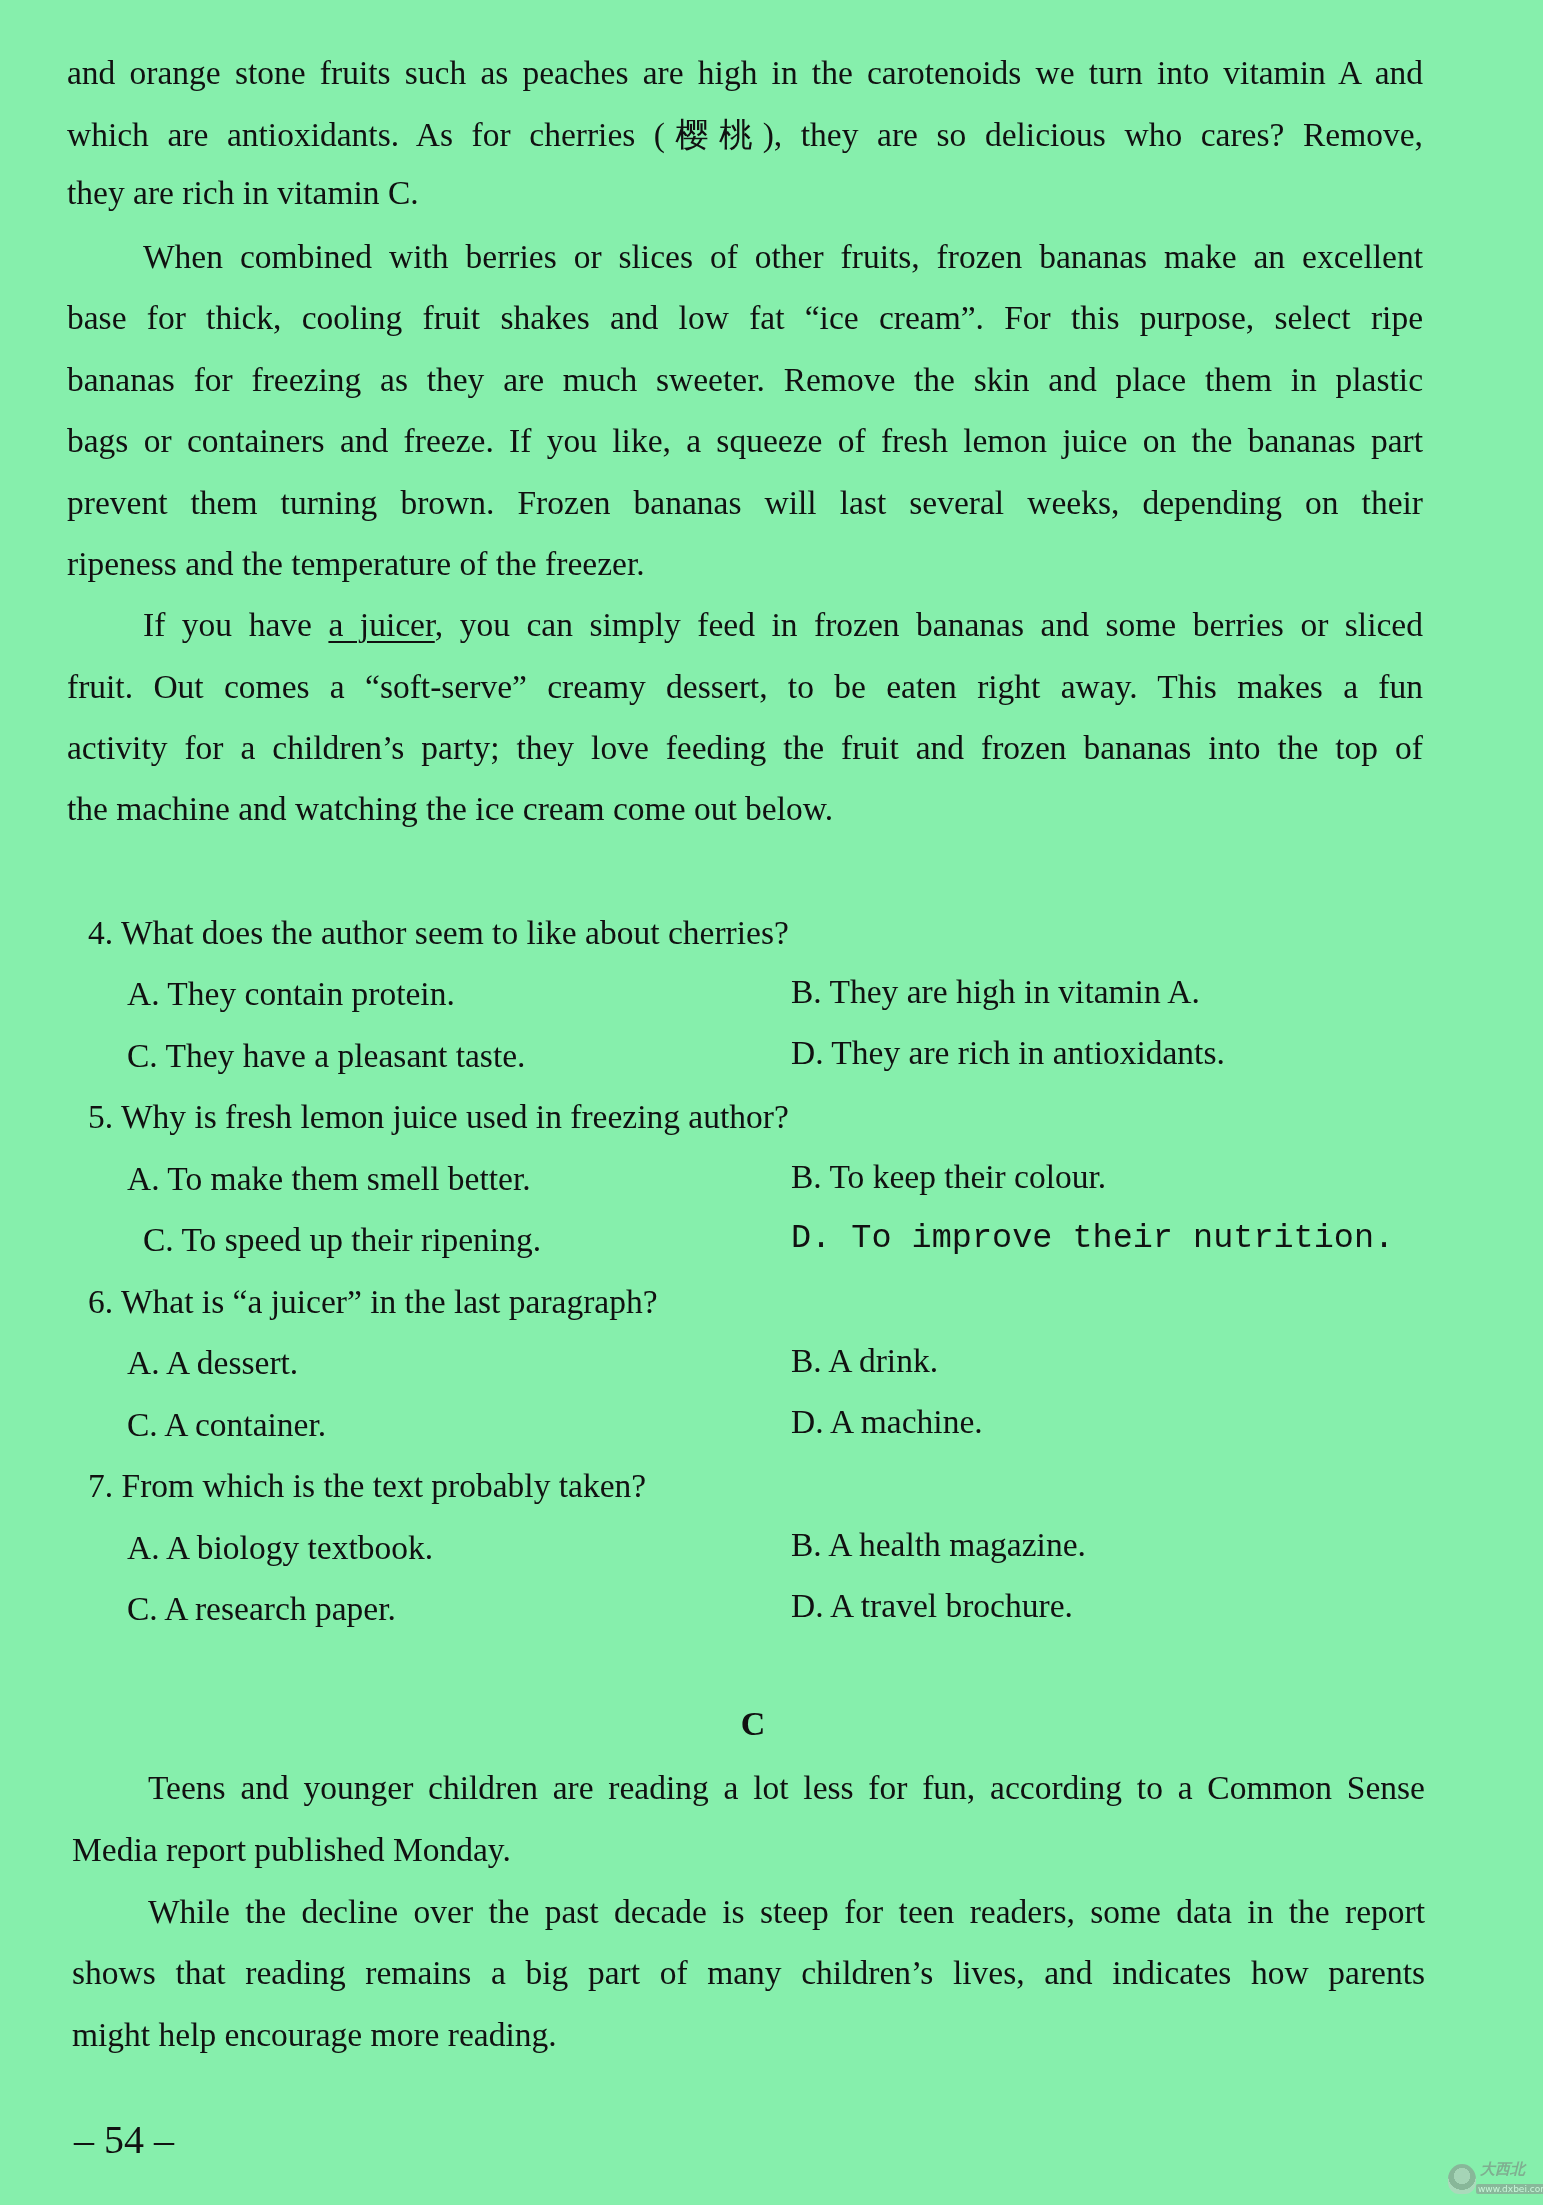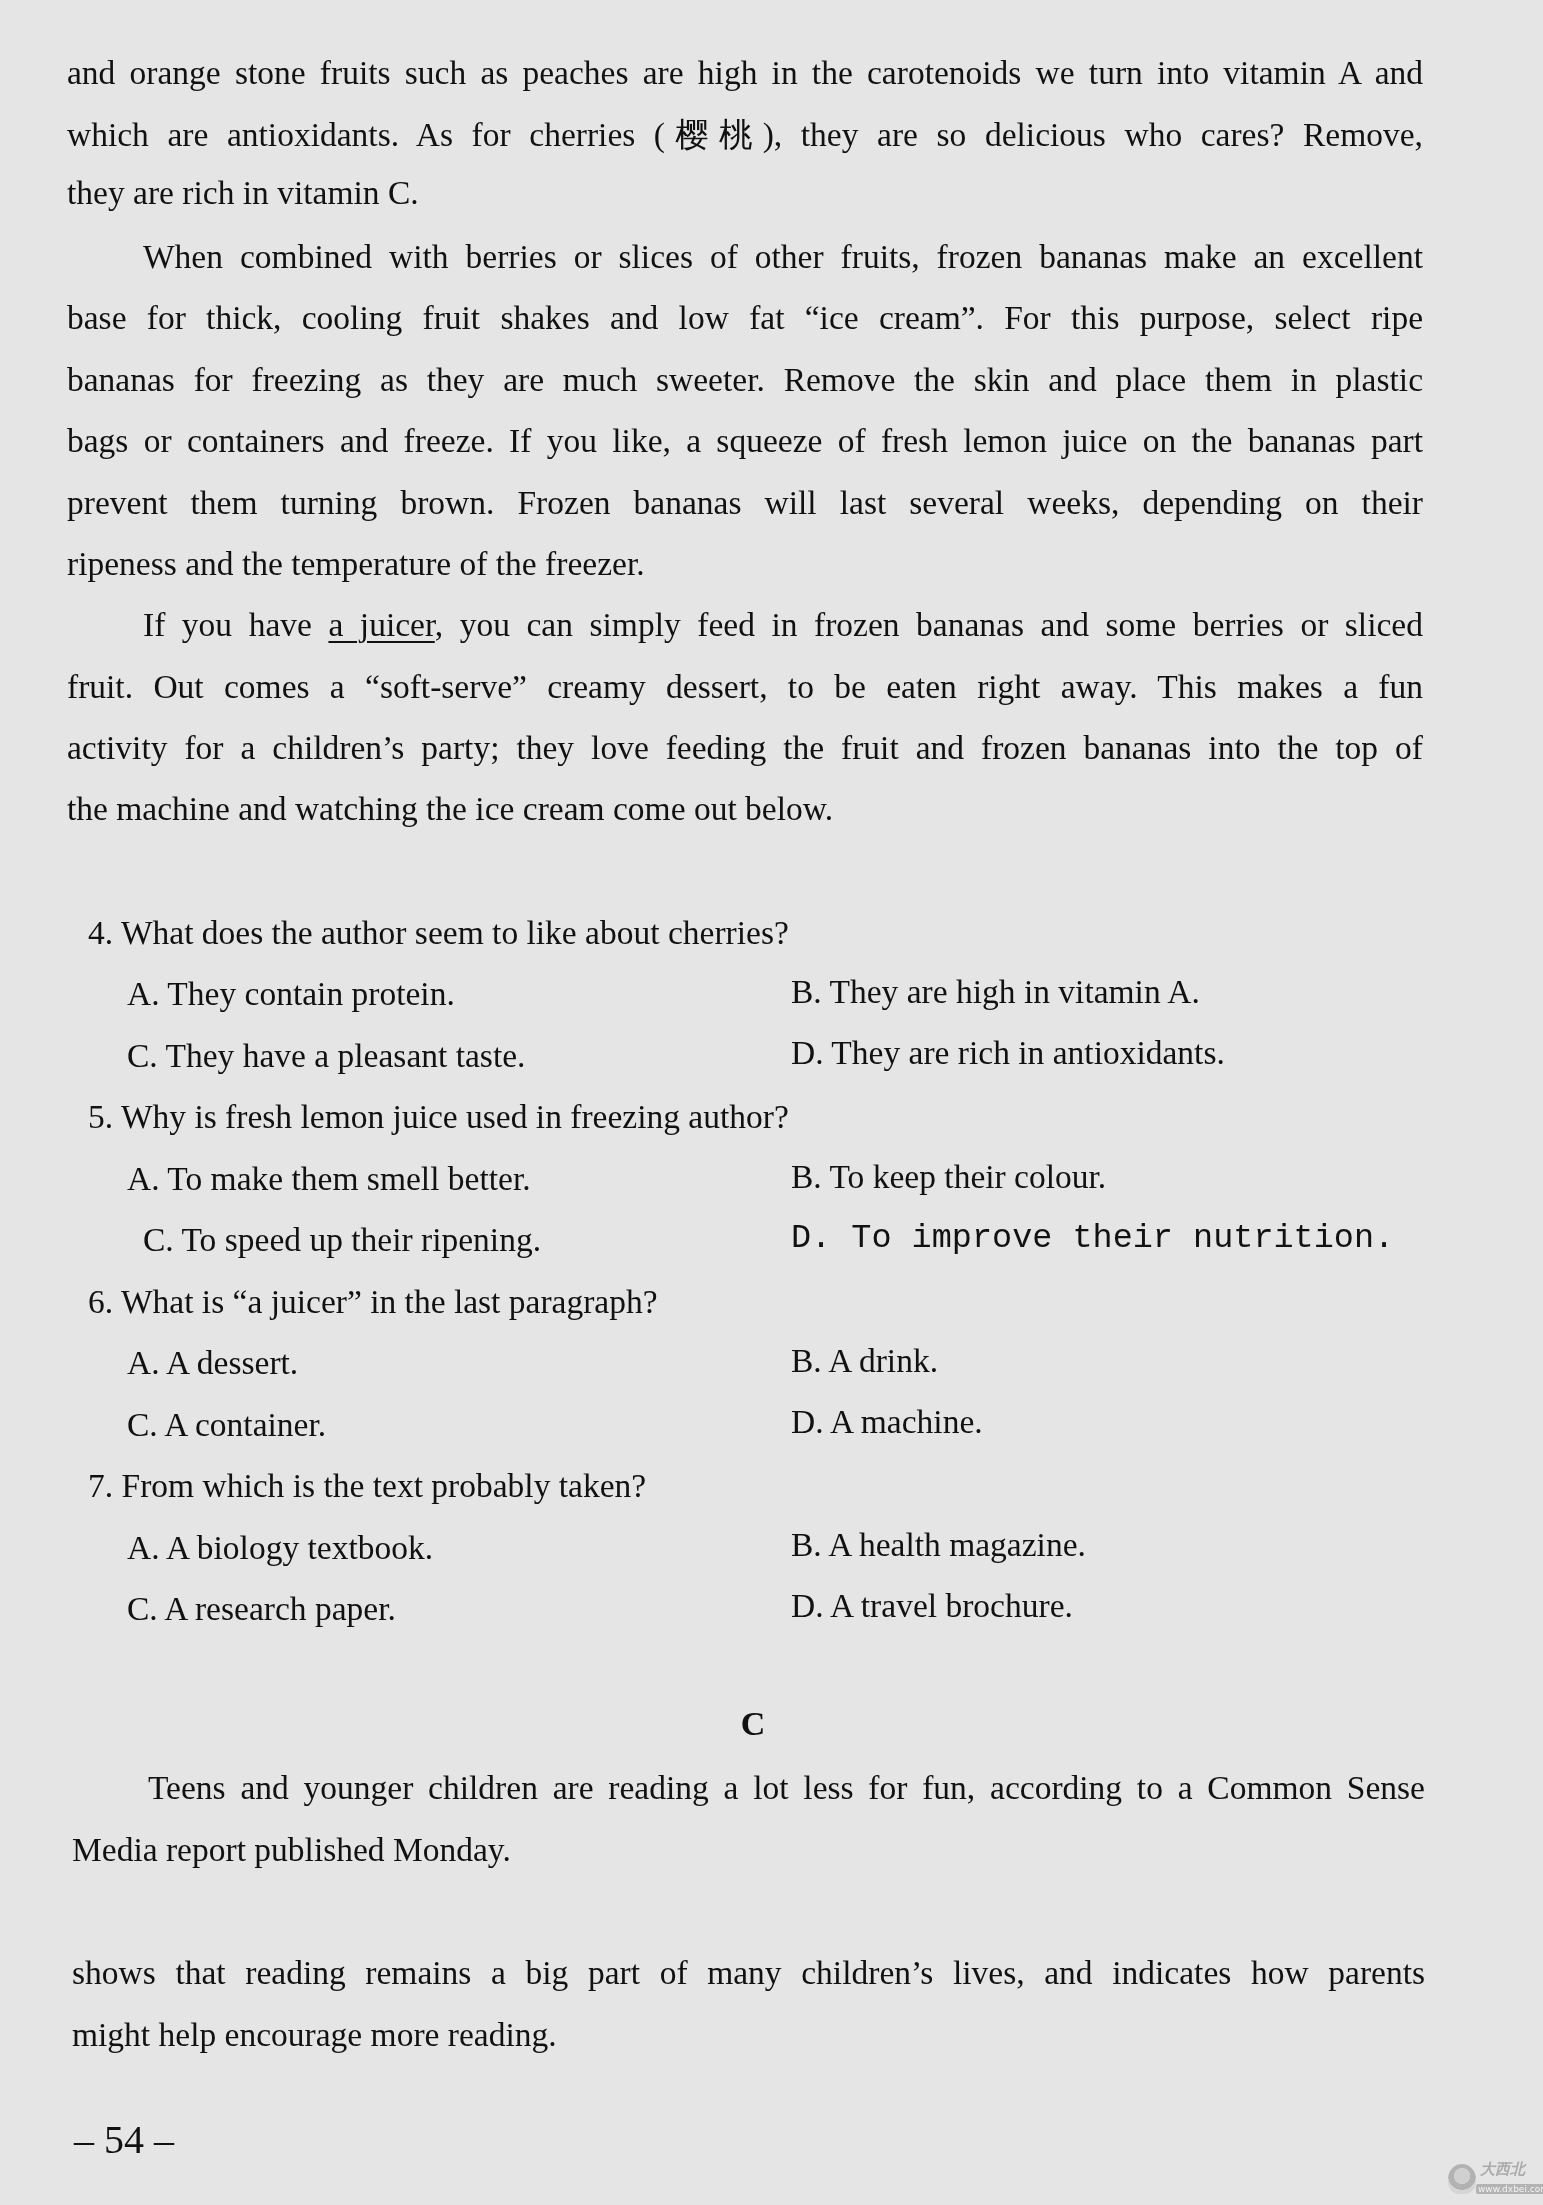--- a/index.html
+++ b/index.html
@@ -1,18 +1,18 @@
 <!DOCTYPE html>
 <html><head>
 <meta charset="utf-8">
 <style>
   html, body { margin: 0; padding: 0; background: #ffffff; }
   body { width: 1543px; height: 2205px; position: relative; overflow: hidden;
          font-family: "Liberation Serif", "DejaVu Serif", serif; color: #111111; }
-  .page { position: absolute; left: 0; top: 0; width: 1543px; height: 2205px; background: #e5e5e5; }
+  .page { position: absolute; left: 0; top: 0; width: 1543px; height: 2205px; background: #86efac; }
   .line { position: absolute; font-size: 33.5px; line-height: 40px; white-space: nowrap; height: 40px; }
   .just { text-align: justify; text-align-last: justify; white-space: normal; overflow: hidden; }
   .u { text-decoration: underline; text-decoration-thickness: 2px; text-underline-offset: 5px; }
   .heading { position: absolute; font-size: 34px; font-weight: bold; line-height: 40px; width: 60px; text-align: center; }
   .pagenum { position: absolute; font-size: 40px; line-height: 48px; white-space: nowrap; }
   .watermark { position: absolute; left: 1448px; top: 2160px; width: 92px; height: 42px; opacity: 0.55; }
   .wm-logo { position: absolute; left: 0; top: 4px; width: 28px; height: 30px; border-radius: 50% 50% 40% 40%;
              background: radial-gradient(circle at 50% 40%, #bfbfbf 0 35%, #8a8a8a 36% 60%, #c9c9c9 61%); }
   .wm-title { position: absolute; left: 32px; top: 0; font-size: 15px; font-weight: bold; font-style: italic; color: #7a7a7a; font-family: "DejaVu Sans", sans-serif; }
   .wm-url { position: absolute; left: 28px; top: 24px; font-size: 9px; color: #ffffff; background: #8c8c8c; padding: 0 2px; border-radius: 2px; font-family: "DejaVu Sans", sans-serif; }
@@ -70,20 +70,21 @@
   <div class="line" style="left:127px; top:1528px;">A. A biology textbook.</div>
   <div class="line" style="left:791px; top:1525px;">B. A health magazine.</div>
   <div class="line" style="left:127px; top:1589px;">C. A research paper.</div>
   <div class="line" style="left:791px; top:1586px;">D. A travel brochure.</div>
 
   <div class="heading" style="left:723px; top:1704px;">C</div>
 
   <div class="line just" style="left:148px; top:1768px; width:1277px;">Teens and younger children are reading a lot less for fun, according to a Common Sense</div>
   <div class="line" style="left:72px; top:1830px;">Media report published Monday.</div>
 
+  <div class="line just" style="left:148px; top:1892px; width:1277px;">While the decline over the past decade is steep for teen readers, some data in the report</div>
   <div class="line just" style="left:72px; top:1953px; width:1353px;">shows that reading remains a big part of many children’s lives, and indicates how parents</div>
   <div class="line" style="left:72px; top:2015px;">might help encourage more reading.</div>
 
   <div class="pagenum" style="left:74px; top:2116px;">– 54 –</div>
 
   <div class="watermark">
     <div class="wm-logo"></div>
     <div class="wm-title">大西北</div>
     <div class="wm-url">www.dxbei.com</div>
   </div>

